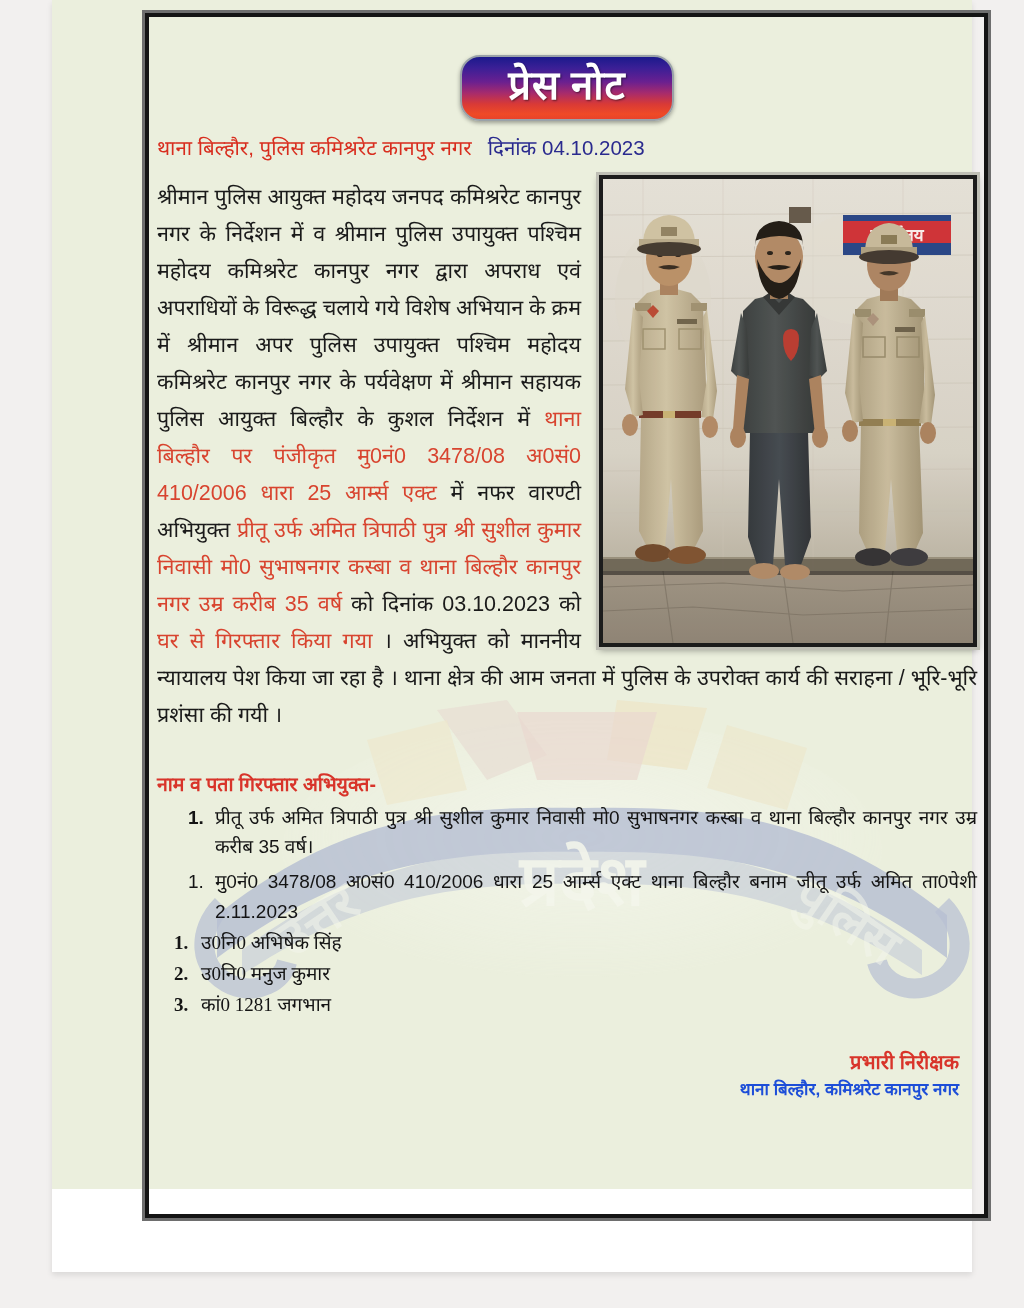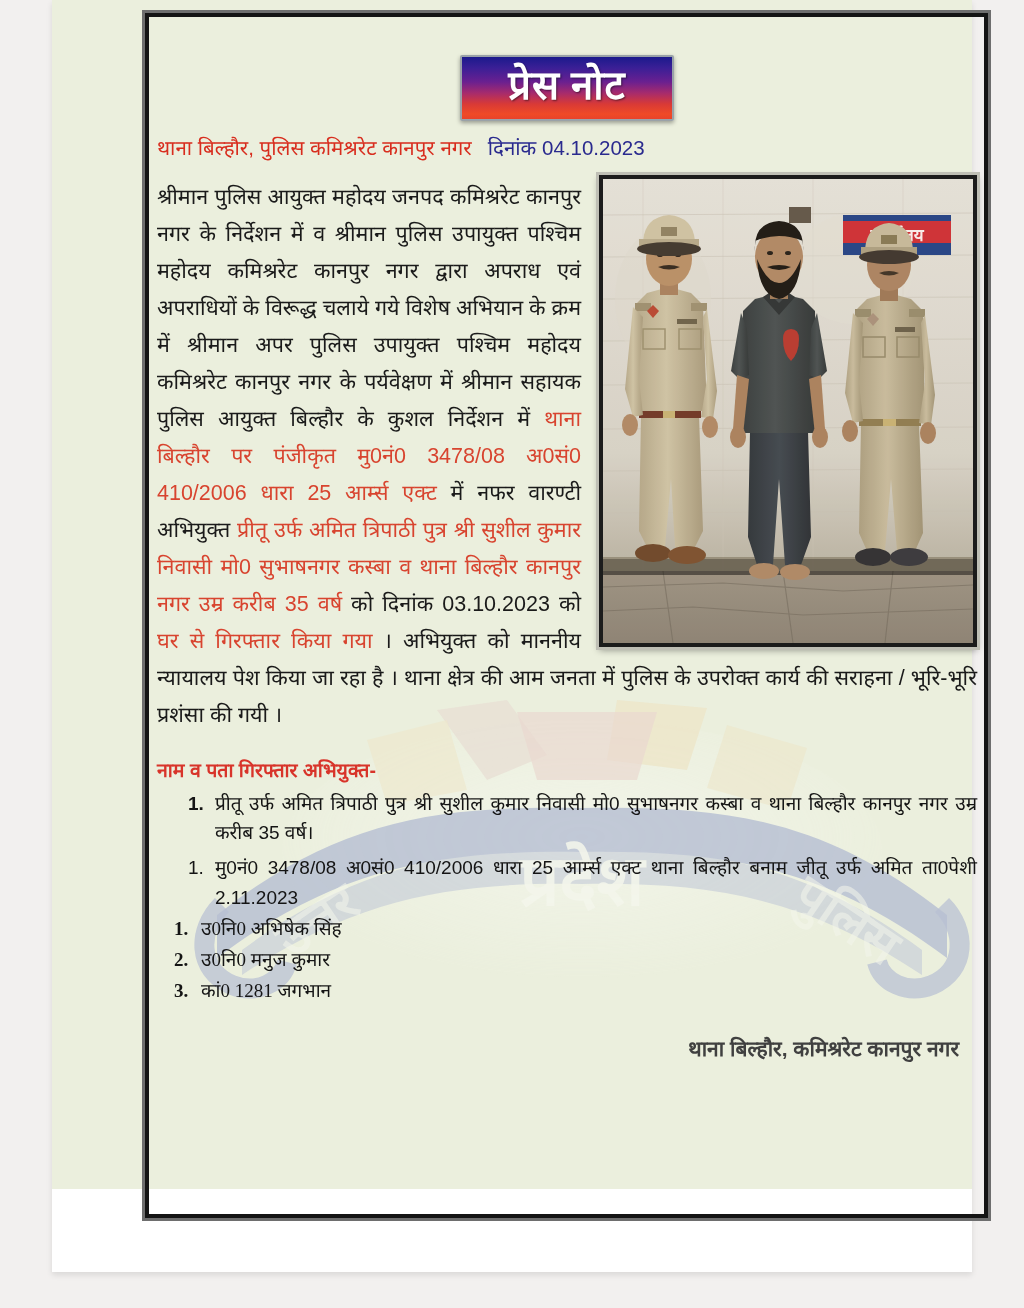--- a/index.html
+++ b/index.html
@@ -78,21 +78,21 @@
   }
 
   
   .banner-wrap {
     text-align: center;
     margin-top: 35px;
   }
   .banner {
     display: inline-block;
     padding: 6px 46px 10px 46px;
-    border-radius: 2px;
+    border-radius: 20px;
     background: linear-gradient(to bottom,
                 #1b1a8c 0%,
                 #3b1f96 18%,
                 #6a2090 40%,
                 #a62b6d 58%,
                 #d93a36 76%,
                 #ef4a26 92%,
                 #e8432a 100%);
     border: 2px solid #9aa2a8;
     box-shadow: 0 2px 4px rgba(0,0,0,0.35);
@@ -146,21 +146,21 @@
     text-justify: inter-word;
   }
   .body-text .rd { color: #d8442f; }
 
   
   .sec-head {
     clear: none;
     color: #d8342a;
     font-weight: bold;
     font-size: 19.5px;
-    margin-top: 22px;
+    margin-top: 36px;
   }
   .sec-head.tight { margin-top: 16px; }
 
   
   ol.olist {
     margin: 6px 0 0 0;
     padding-left: 52px;
     font-size: 19px;
     line-height: 1.55;
     color: #141414;
@@ -187,23 +187,23 @@
     padding-right: 18px;
     line-height: 1.5;
   }
   .sign .s1 {
     color: #d8342a;
     font-weight: bold;
     font-size: 20px;
     display: block;
   }
   .sign .s2 {
-    color: #404040;
+    color: #1d4ed8;
     font-weight: bold;
-    font-size: 21px;
+    font-size: 17px;
     display: block;
   }
 </style>
 </head>
 <body>
 
 <div class="sheet">
   <div class="sheet-green"></div>
 
   <div class="watermark">
@@ -465,17 +465,18 @@
       <li>मु0नं0 3478/08 अ0सं0 410/2006 धारा 25 आर्म्स एक्ट थाना बिल्हौर बनाम जीतू उर्फ अमित ता0पेशी 2.11.2023</li>
     </ol>
 
     <ol class="team">
       <li>उ0नि0 अभिषेक सिंह</li>
       <li>उ0नि0 मनुज कुमार</li>
       <li>कां0 1281 जगभान</li>
     </ol>
 
     <div class="sign">
+      <span class="s1">प्रभारी निरीक्षक</span>
       <span class="s2">थाना बिल्हौर, कमिश्ररेट कानपुर नगर</span>
     </div>
 
   </div>
 </div>
 
 </body></html>

